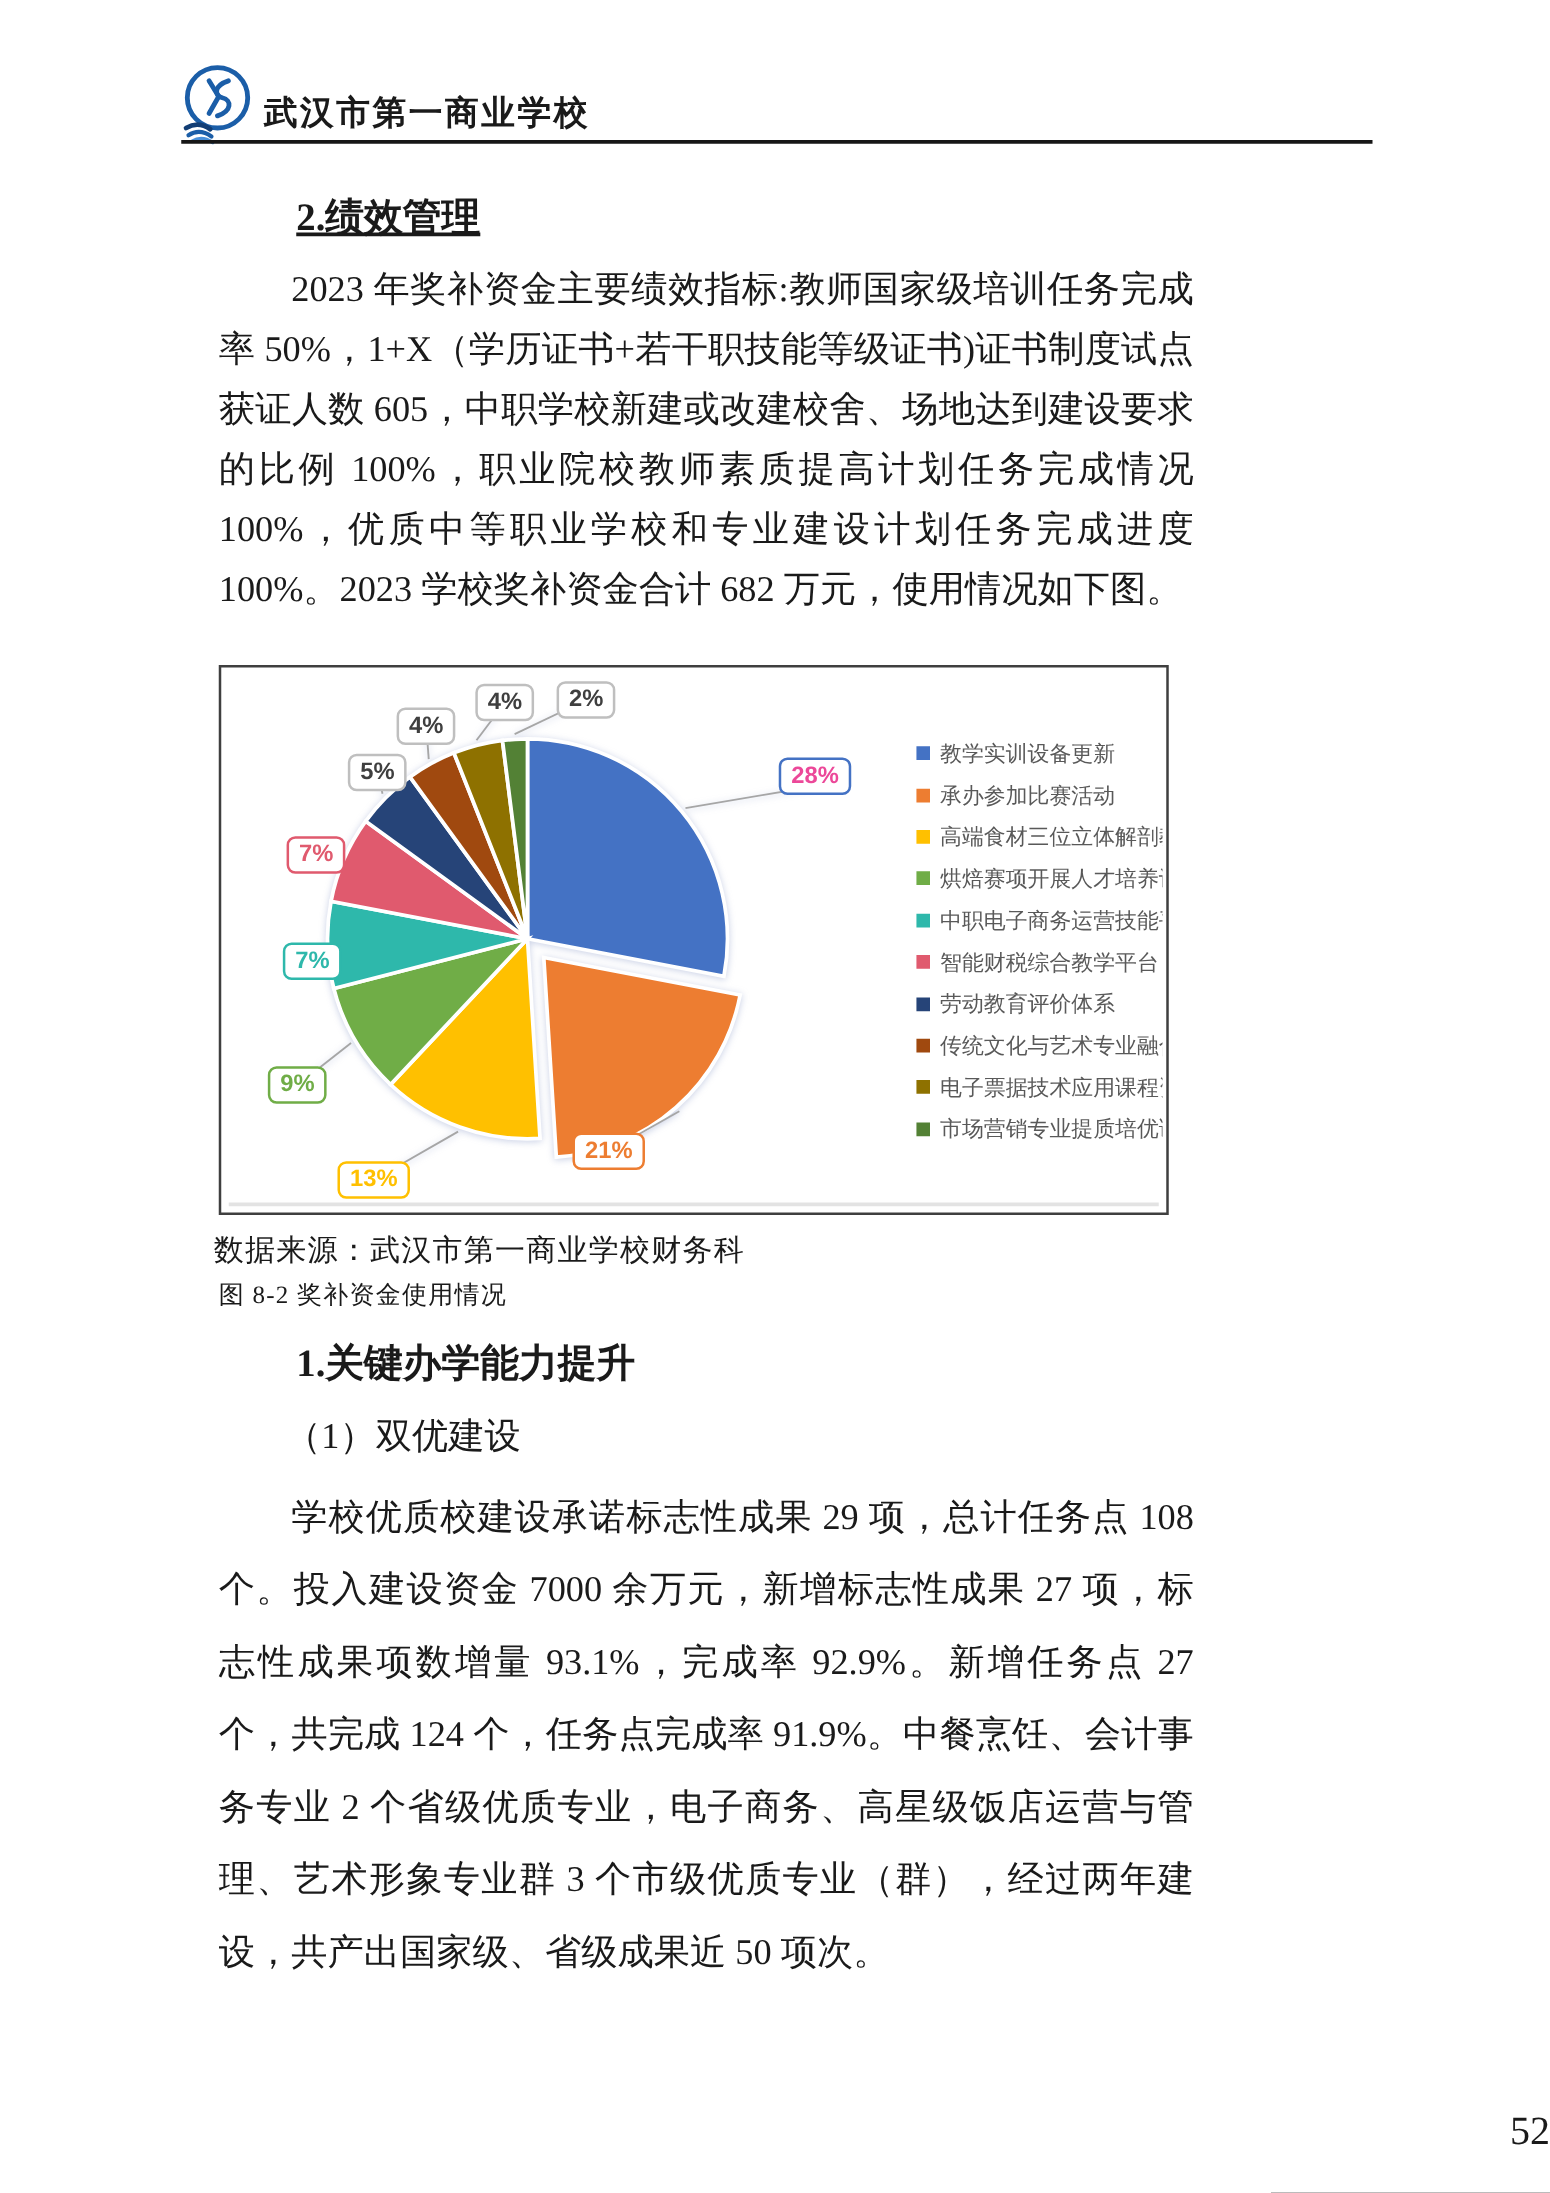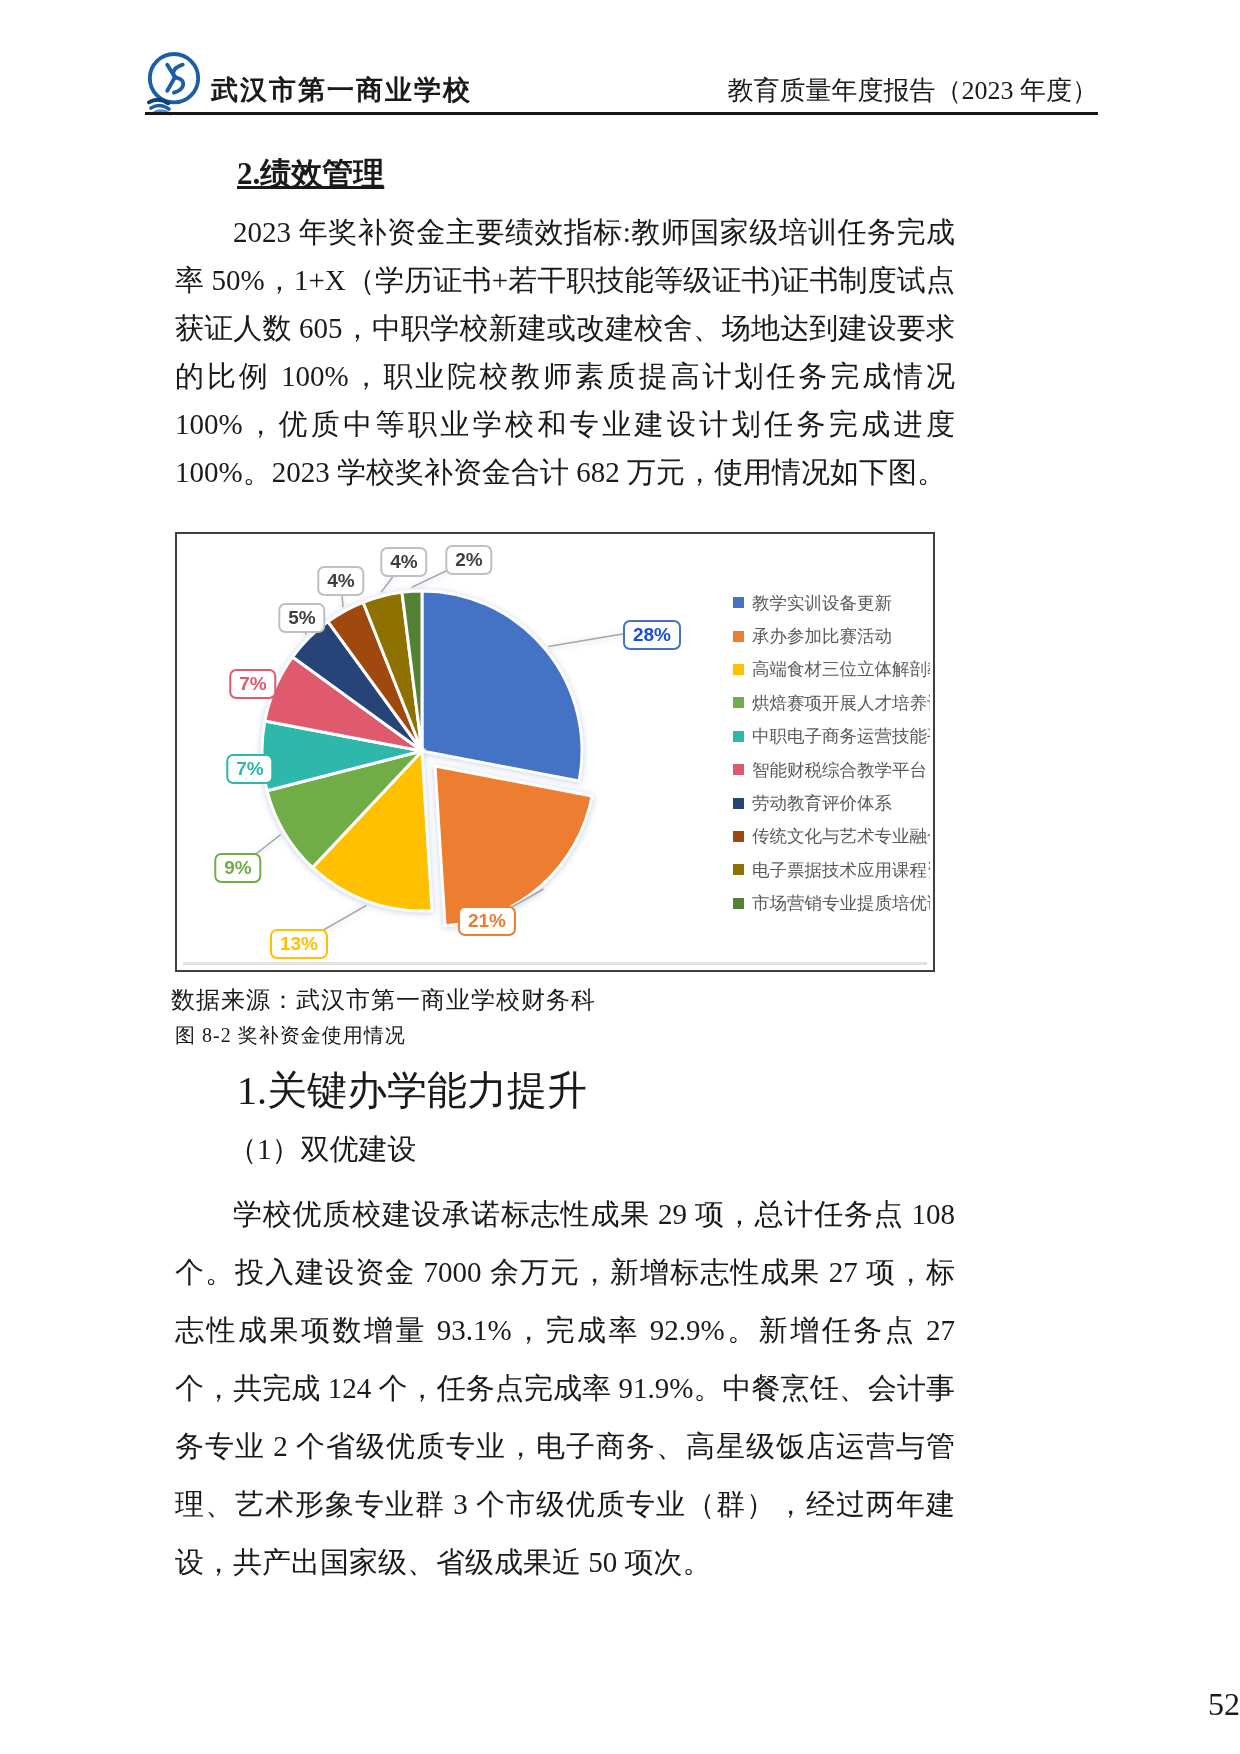--- a/index.html
+++ b/index.html
@@ -31,40 +31,39 @@
     font-size:19px;font-weight:bold;line-height:24px;white-space:nowrap;}
   .legend{position:absolute;left:556px;top:52px;right:3px;}
   .legend-row{display:flex;align-items:center;height:33.4px;white-space:nowrap;overflow:hidden;}
   .legend-marker{flex:0 0 11px;width:11px;height:11px;margin-right:8px;}
   .legend-label{font-size:17.5px;color:#595959;}
   
   .source-note{font-size:24px;margin:12px 0 0 -4px;letter-spacing:1px;}
   .fig-caption{font-size:20px;text-align:left;margin:6px 0 0 0;letter-spacing:1px;}
   
   .h-quality{font-size:33px;font-weight:bold;margin:52px 0 0 0;line-height:44px;letter-spacing:3px;}
-  .h-sub1{font-size:40px;font-weight:normal;margin:22px 0 16px 62px;line-height:40px;}
+  .h-sub1{font-size:31px;font-weight:bold;margin:22px 0 16px 62px;line-height:40px;}
   .h-sub2{font-size:29px;margin:18px 0 2px 53px;line-height:40px;}
   .page-number{position:absolute;top:1686px;left:0;width:100%;text-align:right;font-size:32px;}
 </style>
 </head>
 <body>
 
 <div class="page">
 
   <div class="hdr">
     <svg class="logo" viewBox="0 0 60 66">
       <ellipse cx="30" cy="27" rx="25" ry="25" fill="#ffffff" stroke="#1B5EA8" stroke-width="4"></ellipse>
       <path d="M23 13 L31 26 L23 40" fill="none" stroke="#1B5EA8" stroke-width="4" stroke-linecap="round"></path>
       <path d="M39 13 C27 17 27 25 34 27 C42 29 42 38 30 42" fill="none" stroke="#1B5EA8" stroke-width="4" stroke-linecap="round"></path>
       <path d="M4 52 Q14 46 24 53" fill="none" stroke="#123E75" stroke-width="4" stroke-linecap="round"></path>
       <path d="M6 58 Q15 52 25 59" fill="none" stroke="#1B5EA8" stroke-width="3.5" stroke-linecap="round"></path>
       <path d="M9 63 Q17 58 26 64" fill="none" stroke="#4A90D9" stroke-width="3" stroke-linecap="round"></path>
     </svg>
     <div class="school-name">武汉市第一商业学校</div>
-    <div class="report-title">教育质量年度报告（2023 年度）</div>
   </div>
   <div class="hdr-rule"></div>
 
   <div class="main">
     <div class="h-perf">2.绩效管理</div>
     <p class="para">2023 年奖补资金主要绩效指标:教师国家级培训任务完成率 50%，1+X（学历证书+若干职技能等级证书)证书制度试点获证人数 605，中职学校新建或改建校舍、场地达到建设要求的比例 100%，职业院校教师素质提高计划任务完成情况 100%，优质中等职业学校和专业建设计划任务完成进度 100%。2023 学校奖补资金合计 682 万元，使用情况如下图。</p>
 
     <div class="chart-box" id="chart">
       <svg class="pie" id="pie-svg" width="752" height="432" viewBox="0 0 752 432">
           <path d="M 245 217 L 245 57 A 160 160 0 0 1 402.1659601165902 246.98101033371591 Z" fill="#4472C4" stroke="#ffffff" stroke-width="3"></path>
@@ -124,21 +123,21 @@
           <div class="legend-row">
             <span class="legend-marker" style="background: rgb(142, 113, 0);"></span>
             <span class="legend-label">电子票据技术应用课程资源建设</span>
           </div>
           <div class="legend-row">
             <span class="legend-marker" style="background: rgb(83, 129, 53);"></span>
             <span class="legend-label">市场营销专业提质培优课程思政开发</span>
           </div>
         </div>
       <div class="chart-floor"></div>
-    <div class="pct-label" style="border-color: rgb(68, 114, 196); color: #1d4ed8; left: 475px; top: 101px;">28%</div>
+    <div class="pct-label" style="border-color: rgb(68, 114, 196); color: #ec4899; left: 475px; top: 87px;">28%</div>
         <div class="pct-label" style="border-color: rgb(237, 125, 49); color: rgb(237, 125, 49); left: 310px; top: 387px;">21%</div>
         <div class="pct-label" style="border-color: rgb(255, 192, 0); color: rgb(255, 192, 0); left: 122px; top: 410px;">13%</div>
         <div class="pct-label" style="border-color: rgb(112, 173, 71); color: rgb(112, 173, 71); left: 61px; top: 334px;">9%</div>
         <div class="pct-label" style="border-color: rgb(46, 184, 171); color: rgb(46, 184, 171); left: 73px; top: 235px;">7%</div>
         <div class="pct-label" style="border-color: rgb(224, 90, 110); color: rgb(224, 90, 110); left: 76px; top: 150px;">7%</div>
         <div class="pct-label" style="border-color: rgb(191, 191, 191); color: rgb(63, 63, 63); left: 125px; top: 84px;">5%</div>
         <div class="pct-label" style="border-color: rgb(191, 191, 191); color: rgb(63, 63, 63); left: 164px; top: 47px;">4%</div>
         <div class="pct-label" style="border-color: rgb(191, 191, 191); color: rgb(63, 63, 63); left: 227px; top: 28px;">4%</div>
         <div class="pct-label" style="border-color: rgb(191, 191, 191); color: rgb(63, 63, 63); left: 292px; top: 26px;">2%</div>
       </div>

